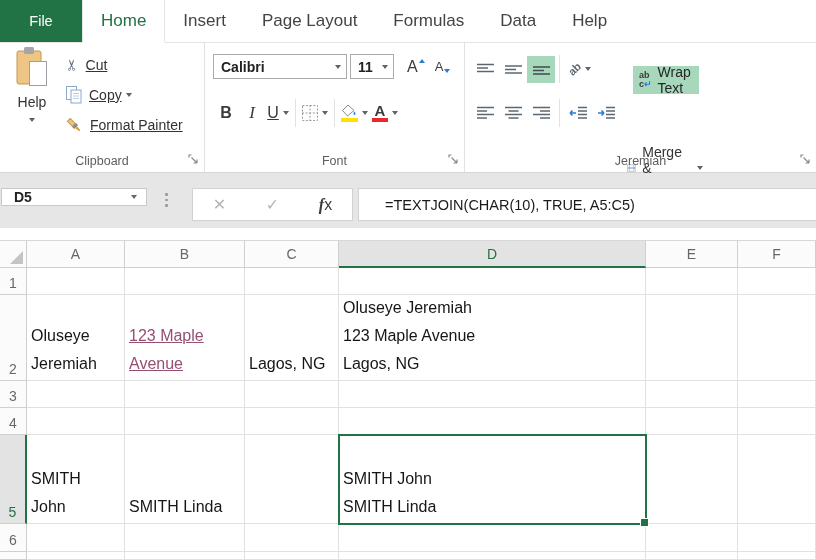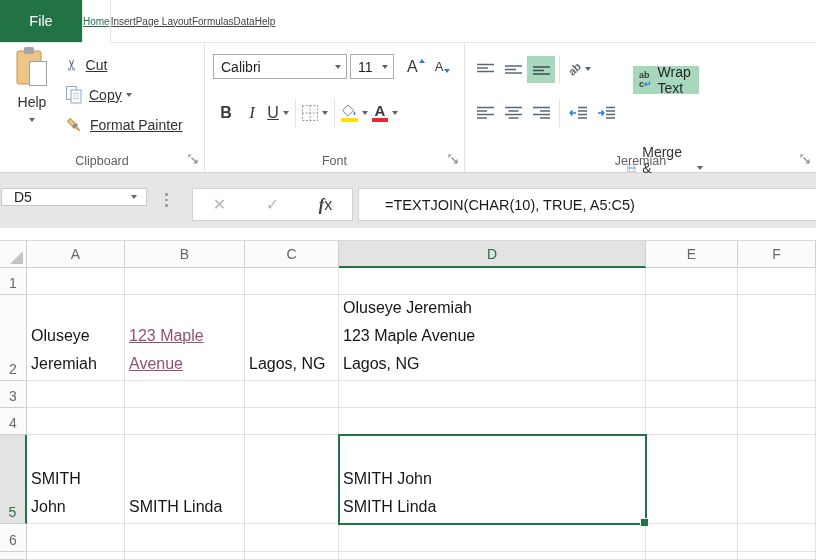--- a/index.html
+++ b/index.html
@@ -4,21 +4,21 @@
 <style>
   html,body{margin:0;padding:0;background:#fff;}
   #app{position:relative;width:816px;height:560px;overflow:hidden;
        font-family:"Liberation Sans",sans-serif;background:#f9a8d4;}
 
   
   .tabbar{position:absolute;top:0;left:0;width:816px;height:42px;background:#fff;
           border-bottom:1px solid #e4e4e4;display:flex;align-items:stretch;z-index:5;}
   .file-tab{width:82px;background:#217346;color:#fff;display:flex;align-items:center;
             justify-content:center;font-size:14.5px;cursor:pointer;}
-  .tab{padding:0 0;display:flex;align-items:center;font-size:10px;color:#444;cursor:pointer;text-decoration:underline;}
+  .tab{padding:0 18px;display:flex;align-items:center;font-size:17px;color:#444;cursor:pointer;}
   .tab.active{color:#217346;background:#fff;border-left:1px solid #e4e4e4;border-right:1px solid #e4e4e4;
               position:relative;margin-bottom:-1px;border-bottom:1px solid #fff;}
 
   
   .ribbon{position:absolute;top:42px;left:0;width:816px;height:131px;background:#fff;
           border-bottom:1px solid #d5d5d5;display:flex;box-sizing:border-box;}
   .group{position:relative;height:100%;border-right:1px solid #e2e2e2;box-sizing:border-box;}
   .g-clip{width:205px;} .g-font{width:260px;} .g-align{width:351px;border-right:none;}
   .glabel{position:absolute;bottom:4px;left:0;right:0;text-align:center;font-size:12.5px;color:#605e5c;}
   .launcher{position:absolute;right:5px;bottom:7px;}
@@ -32,21 +32,21 @@
   .paste-lbl{font-size:14px;color:#333;margin-top:6px;}
   .paste-btn .caret{margin-top:8px;margin-left:0;}
   .clip-items{position:absolute;left:62px;top:8px;}
   .rbtn{display:flex;align-items:center;height:30px;font-size:14px;color:#333;cursor:pointer;padding:0 4px;}
   .rlbl{margin-left:7px;white-space:nowrap;text-decoration:underline;}
   .cut-ic{color:#5f6b7a;font-size:15px;display:inline-block;transform:rotate(-90deg);}
 
   
   .frow1{position:absolute;left:8px;top:12px;display:flex;align-items:center;}
   .combo{display:flex;align-items:center;justify-content:space-between;border:1px solid #ababab;
-         background:#fff;height:25px;box-sizing:border-box;padding:0 5px 0 7px;font-size:14px;color:#222;cursor:pointer;}
+         background:#fff;height:25px;box-sizing:border-box;padding:0 5px 0 7px;font-size:14px;color:#222;cursor:pointer;font-weight:bold;}
   .combo-font{width:134px;margin-right:3px;} .combo-size{width:44px;margin-right:8px;}
   .szbtn{display:flex;align-items:flex-start;padding:2px 5px;cursor:pointer;}
   .szA{font-size:16px;color:#3b3b3b;line-height:16px;}
   .szA.small{font-size:13px;}
   .tri-up{width:0;height:0;border-left:3.5px solid transparent;border-right:3.5px solid transparent;
           border-bottom:4px solid #2b7cd3;margin-left:1px;}
   .tri-dn{width:0;height:0;border-left:3.5px solid transparent;border-right:3.5px solid transparent;
           border-top:4px solid #2b7cd3;margin-left:1px;margin-top:10px;}
   .frow2{position:absolute;left:8px;top:56px;display:flex;align-items:center;height:30px;}
   .fmt{display:flex;align-items:center;justify-content:center;min-width:22px;height:28px;cursor:pointer;
@@ -72,21 +72,21 @@
   .merge-btn{position:absolute;left:152px;top:56px;height:28px;display:flex;align-items:center;
              padding:0 4px;font-size:14px;color:#333;cursor:pointer;}
   .merge-btn svg{margin-right:6px;}
   .orient{display:flex;align-items:center;cursor:pointer;padding:0 4px;height:27px;}
   .orient-ab{display:inline-block;transform:rotate(-45deg);font-size:11px;font-weight:bold;color:#5b6670;}
 
   
   .fbar{position:absolute;top:173px;left:0;width:816px;height:55px;background:#e6e6e6;}
   .namebox{position:absolute;left:1px;top:15px;width:146px;height:18px;background:#fff;
            border:1px solid #c9c9c9;box-sizing:border-box;display:flex;align-items:center;
-           padding-left:12px;font-size:14px;color:#222;cursor:pointer;}
+           padding-left:12px;font-size:14px;color:#222;cursor:pointer;font-weight:bold;}
   .namebox .caret{position:absolute;right:9px;border-top-color:#666;}
   .vdots{position:absolute;left:165px;top:20px;display:flex;flex-direction:column;gap:3px;}
   .vdots i{width:2.5px;height:2.5px;border-radius:50%;background:#9a9a9a;}
   .fnbtns{position:absolute;left:192px;top:15px;width:161px;height:33px;background:#fff;
           border:1px solid #d2d2d2;box-sizing:border-box;display:flex;align-items:center;
           justify-content:space-around;}
   .fx-cancel,.fx-enter{color:#b5b5b5;font-size:16px;cursor:default;}
   .fx{font-size:16px;color:#3b3b3b;cursor:pointer;}
   .fx i{font-family:"Liberation Serif",serif;font-style:italic;font-weight:bold;}
   .finput{position:absolute;left:358px;top:15px;right:0;height:33px;background:#fff;

